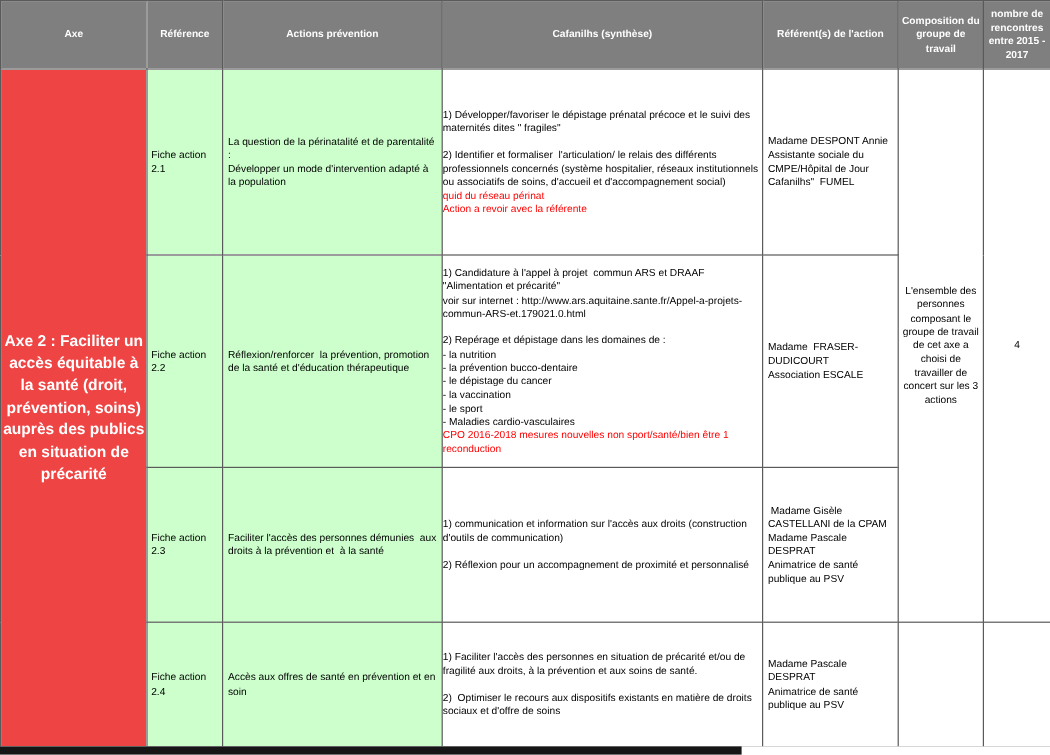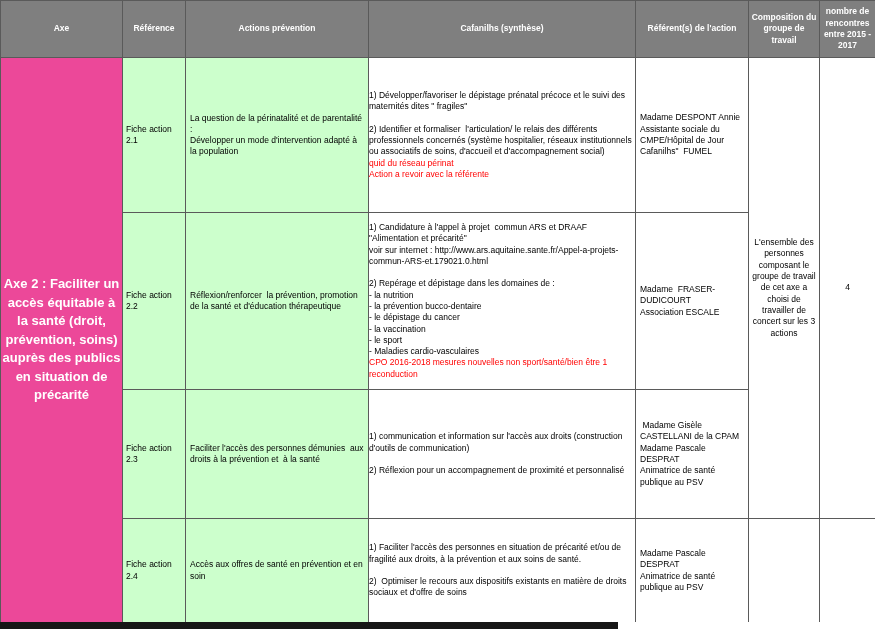--- a/index.html
+++ b/index.html
@@ -31,21 +31,21 @@
     text-align: center;
     border: 1px solid #c9c9c9;
     border-bottom: 1px solid #5a5a5a;
     height: 57px;
     padding: 2px;
     line-height: 1.35;
   }
 
   
   td.axe {
-    background: #ec4899;
+    background: #ef4444;
     color: #ffffff;
     font-size: 13px;
     font-weight: bold;
     text-align: center;
     padding: 2px 1px;
     line-height: 1.42;
   }
 
   
   td.ref, td.act {

